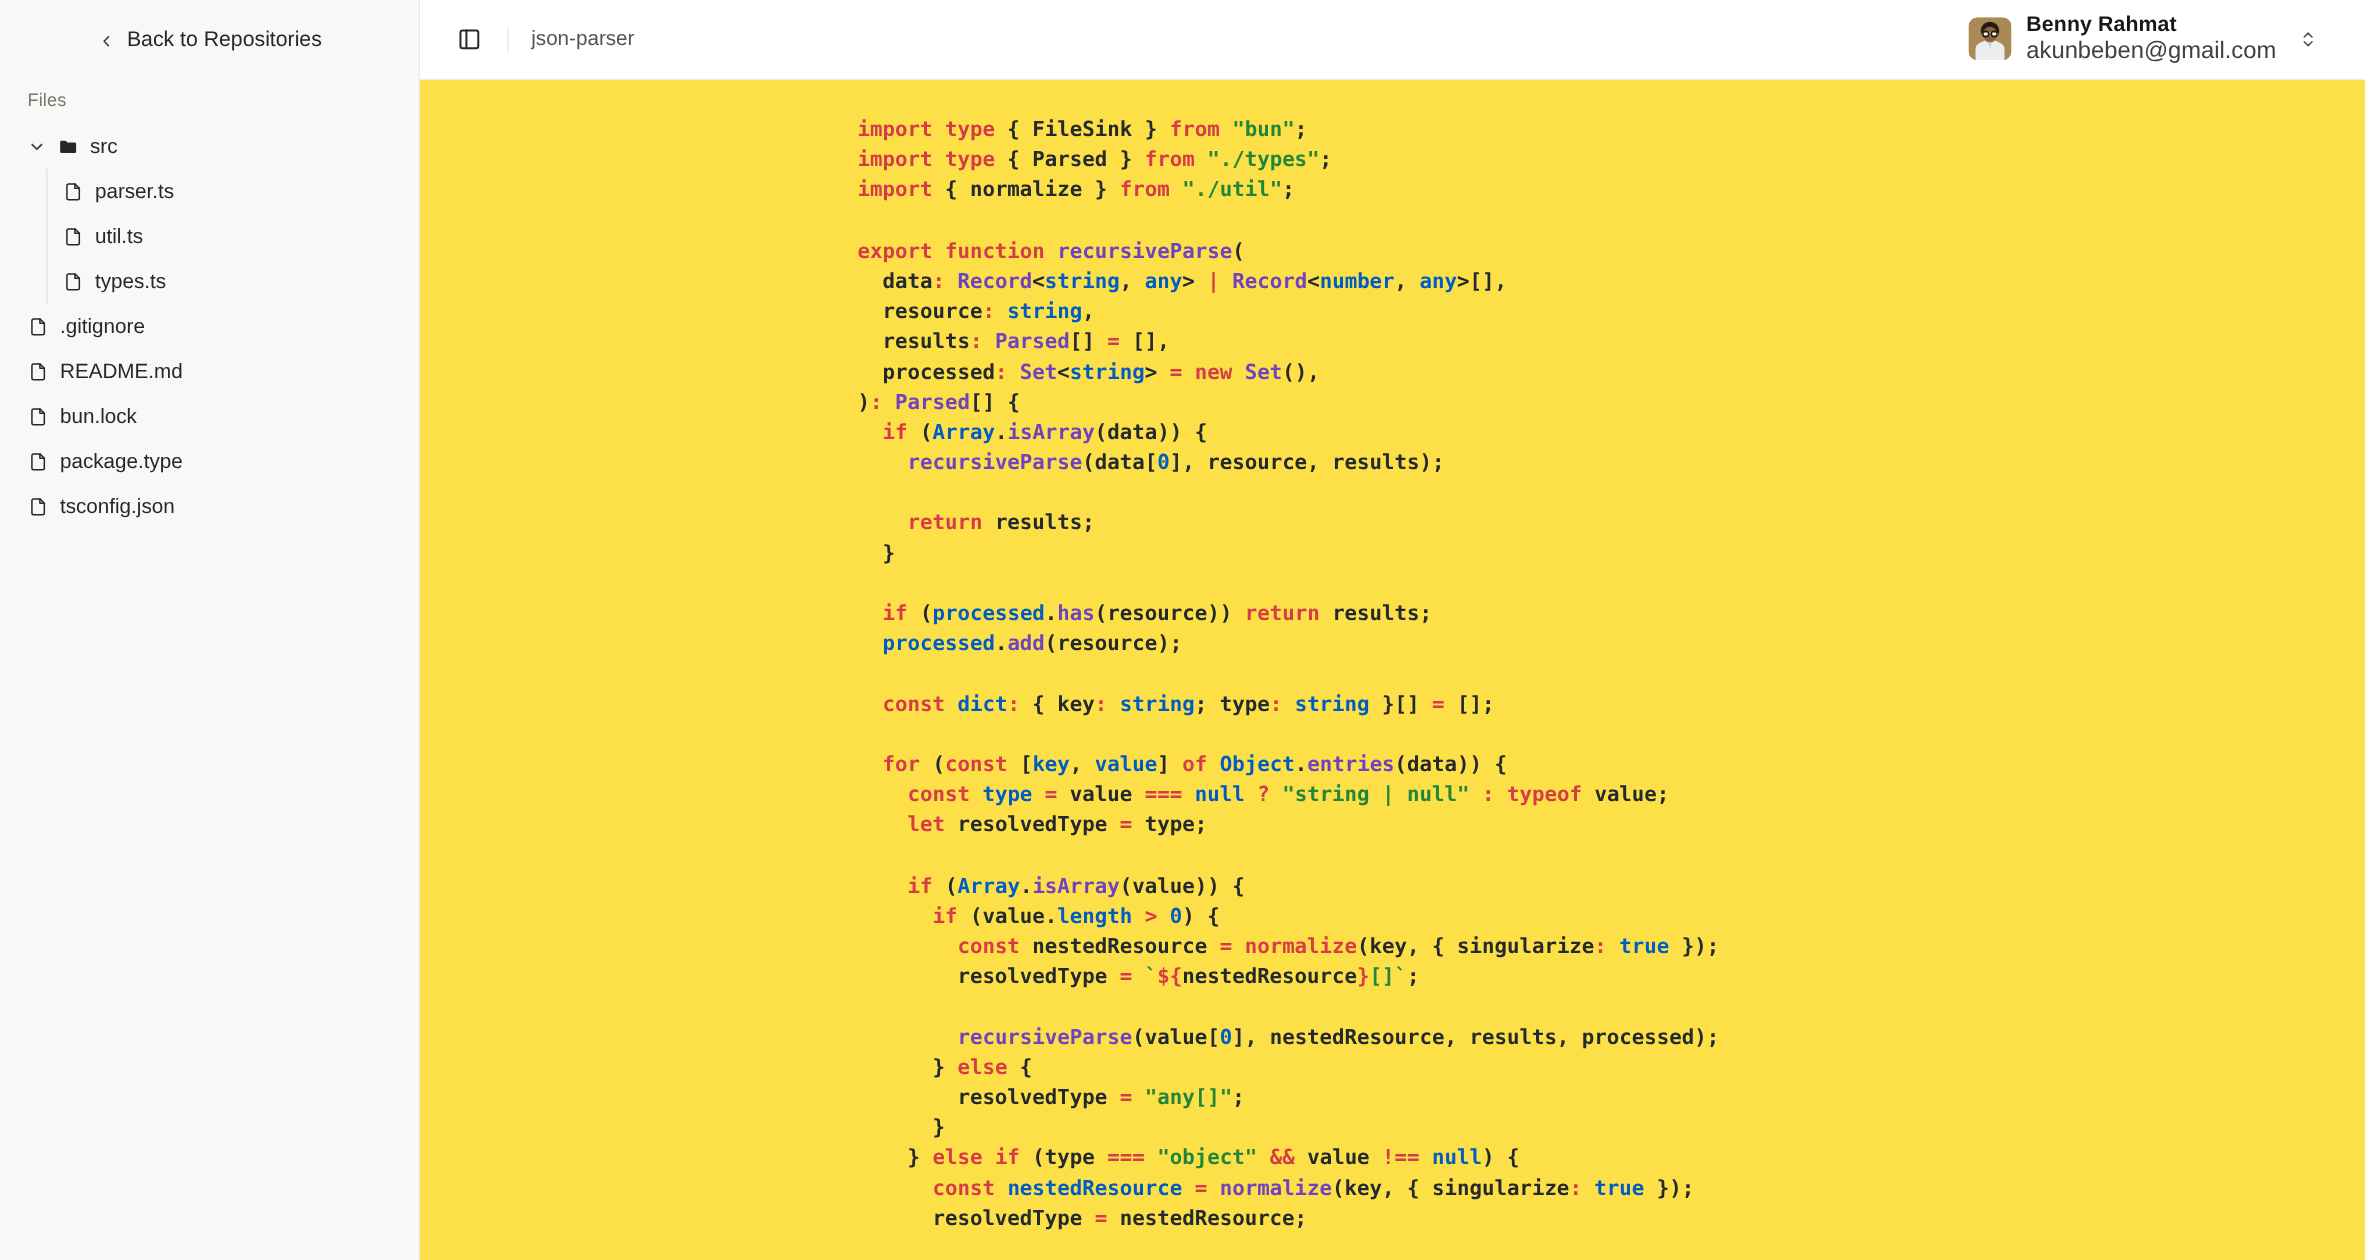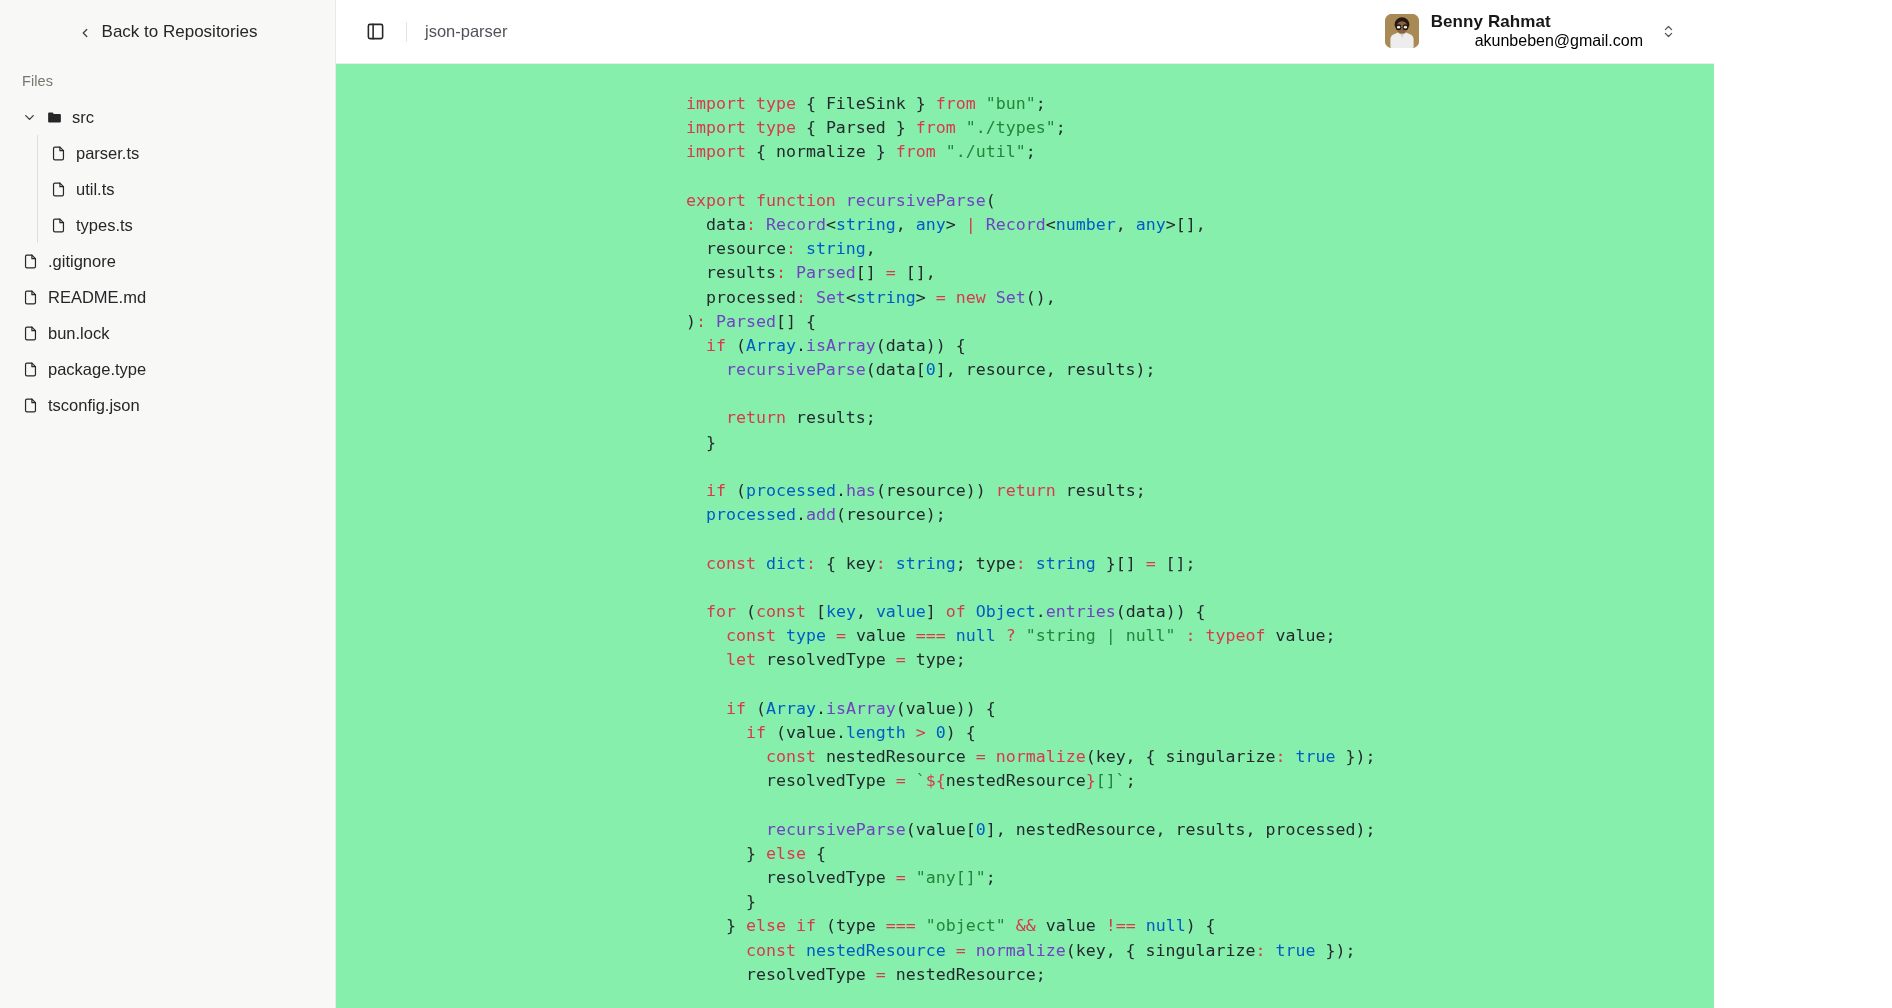--- a/index.html
+++ b/index.html
@@ -4,21 +4,21 @@
 <title>json-parser</title>
 <style>
   * { box-sizing: border-box; margin: 0; padding: 0; }
   html, body {
     width: 1892px; height: 1008px;
     overflow: hidden;
     background: #ffffff;
     font-family: "Liberation Sans", sans-serif;
     -webkit-font-smoothing: antialiased;
   }
-  .app { display: flex; width: 1714px; height: 1008px; }
+  .app { display: flex; width: 1892px; height: 1008px; }
 
   
   .sidebar {
     width: 336px; flex: 0 0 336px; height: 1008px;
     background: #f8f8f7;
     border-right: 1px solid #e9e9e7;
     display: flex; flex-direction: column;
     overflow: hidden;
   }
   .sidebar-top {
@@ -73,26 +73,26 @@
     display: flex; align-items: center; gap: 12px;
     padding: 5px 8px 5px 6px; border-radius: 8px; cursor: pointer;
   }
   .avatar {
     width: 34px; height: 34px; border-radius: 7px; overflow: hidden;
     flex: 0 0 34px; background: #a8854f; position: relative;
   }
   .avatar svg { display: block; width: 34px; height: 34px; }
   .uinfo { display: flex; flex-direction: column; line-height: 1.18; }
   .uname { font-size: 17px; font-weight: 700; color: #18181b; letter-spacing: .1px; }
-  .umail { font-size: 16px; color: #000000; margin-left: 44px; }
+  .umail { font-size: 19px; color: #404040; }
   .updown { width: 15px; height: 15px; color: #52525b; margin-left: 6px; display:block; }
 
   
   .code-wrap {
-    flex: 1 1 auto; overflow: hidden; position: relative; background: #86efac;
+    flex: 1 1 auto; overflow: hidden; position: relative; background: #fde047; font-weight: bold;
   }
   .code {
     font-family: "Liberation Mono", "DejaVu Sans Mono", monospace;
     font-size: 16.6px;
     line-height: 24.2px;
     padding: 28px 0 0 350px;
     white-space: pre;
     color: #24292e;
     tab-size: 2;
   }

